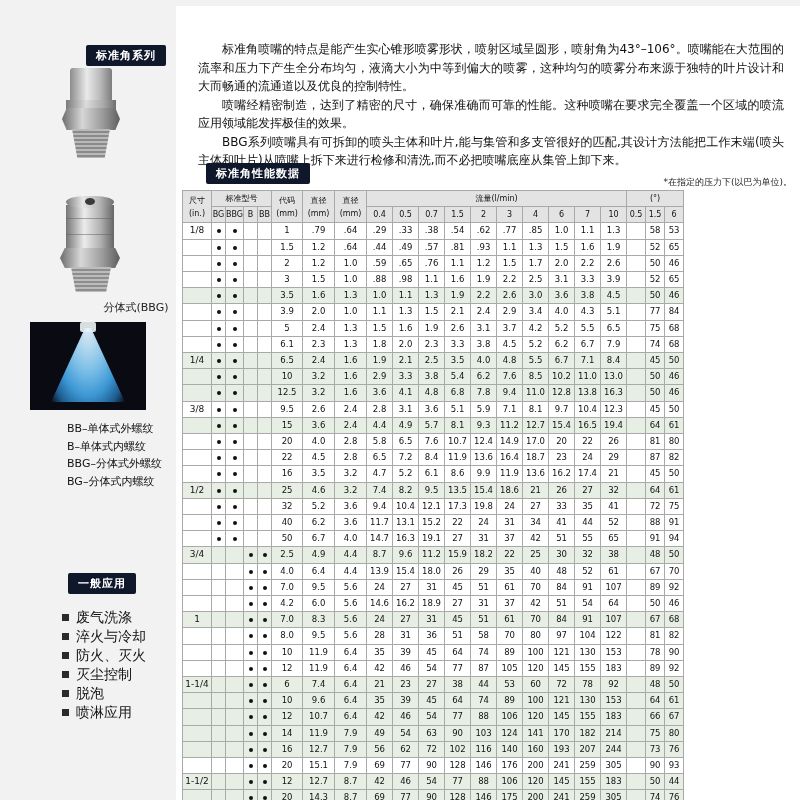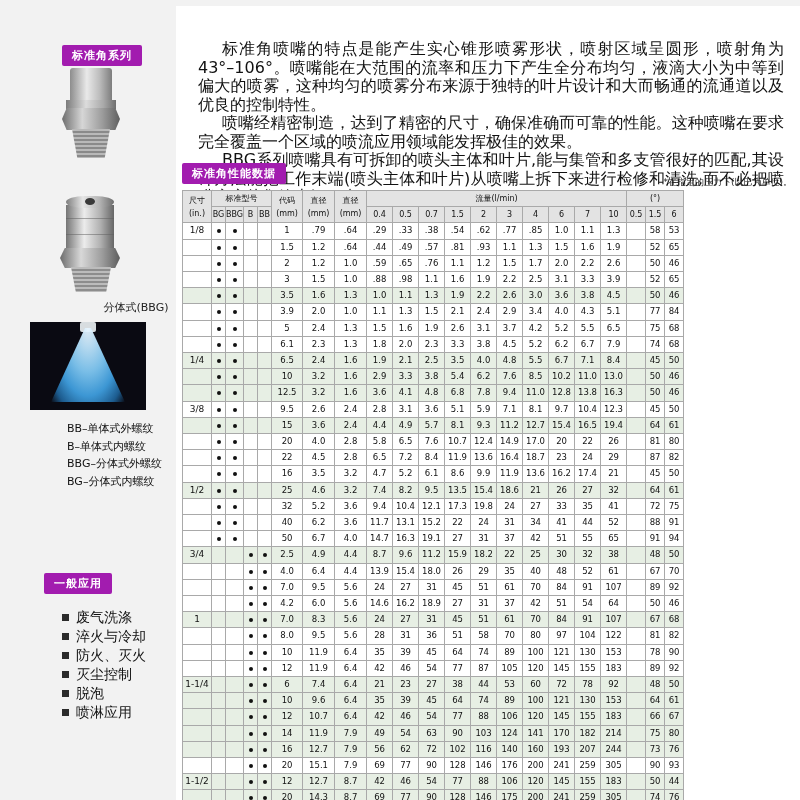--- a/index.html
+++ b/index.html
@@ -8,22 +8,22 @@
     background:#ffffff;
     font-family:"DejaVu Sans","Liberation Sans",sans-serif;
     color:#111;
     position:relative;
   }
   .page{position:relative;width:800px;height:800px;}
 
   
   .left{position:absolute;left:0;top:0;width:176px;height:800px;background:#f2f2f2;}
   .badge{
-    display:inline-block;background:#a21caf;color:#fff;font-size:11px;font-weight:bold;
-    padding:3px 10px;border-radius:2px;letter-spacing:1px;
+    display:inline-block;background:#0f172a;color:#fff;font-size:11px;font-weight:bold;
+    padding:3px 10px;border-radius:2px;letter-spacing:1px;margin-left:24px;
   }
   .badge-wrap{position:absolute;left:62px;top:44px;}
   .badge-wrap2{position:absolute;left:6px;top:162px;}
   .badge-wrap3{position:absolute;left:44px;top:572px;}
 
   
   .nozzle1{position:absolute;left:60px;top:68px;width:62px;height:90px;}
   .n1-top{position:absolute;left:10px;top:0;width:42px;height:34px;background:linear-gradient(90deg,#8d8d8d,#e9e9e9 40%,#bdbdbd 70%,#7d7d7d);border-radius:3px 3px 1px 1px;}
   .n1-mid{position:absolute;left:6px;top:32px;width:50px;height:9px;background:linear-gradient(90deg,#7b7b7b,#dcdcdc 40%,#a9a9a9 75%,#6f6f6f);}
   .n1-hex{position:absolute;left:2px;top:40px;width:58px;height:22px;background:linear-gradient(90deg,#6e6e6e,#d6d6d6 35%,#9b9b9b 70%,#5f5f5f);clip-path:polygon(8% 0,92% 0,100% 50%,92% 100%,8% 100%,0 50%);}
@@ -50,21 +50,21 @@
   .applist{position:absolute;left:62px;top:608px;font-size:14px;line-height:19px;}
   .applist li{list-style:none;margin:0;padding:0 0 0 14px;position:relative;}
   .applist ul{margin:0;padding:0;}
   .applist li:before{content:"";position:absolute;left:0;top:6px;width:7px;height:7px;background:#2b2b2b;}
 
   
   .topbar{position:absolute;left:176px;top:0;width:624px;height:6px;background:#f2f2f2;}
   .title{position:absolute;left:176px;top:6px;width:624px;text-align:center;font-size:19px;font-weight:bold;letter-spacing:2px;color:#111;font-family:"DejaVu Sans","Liberation Sans",sans-serif;}
   .title:after{content:"";position:absolute;left:58px;right:58px;bottom:-6px;height:2px;background:#111;}
 
-  .para{position:absolute;left:198px;top:40px;width:586px;font-size:16px;line-height:18.5px;text-align:justify;color:#111;}
+  .para{position:absolute;left:198px;top:40px;width:586px;font-size:12px;line-height:18.5px;text-align:justify;color:#111;}
   .para p{margin:0;text-indent:24px;}
 
   .perf-badge{position:absolute;left:182px;top:162px;}
   .note{position:absolute;right:8px;top:176px;font-size:9px;color:#222;}
 
   
   table{position:absolute;left:182px;top:190px;border-collapse:collapse;font-size:8.5px;color:#111;}
   table td,table th{border:1px solid #a9a9a9;text-align:center;padding:0;height:15.2px;line-height:15.2px;font-weight:normal;}
   thead td{background:#e3e3e3;font-size:8px;line-height:13px;}
   .grp-a{background:#ffffff;}

